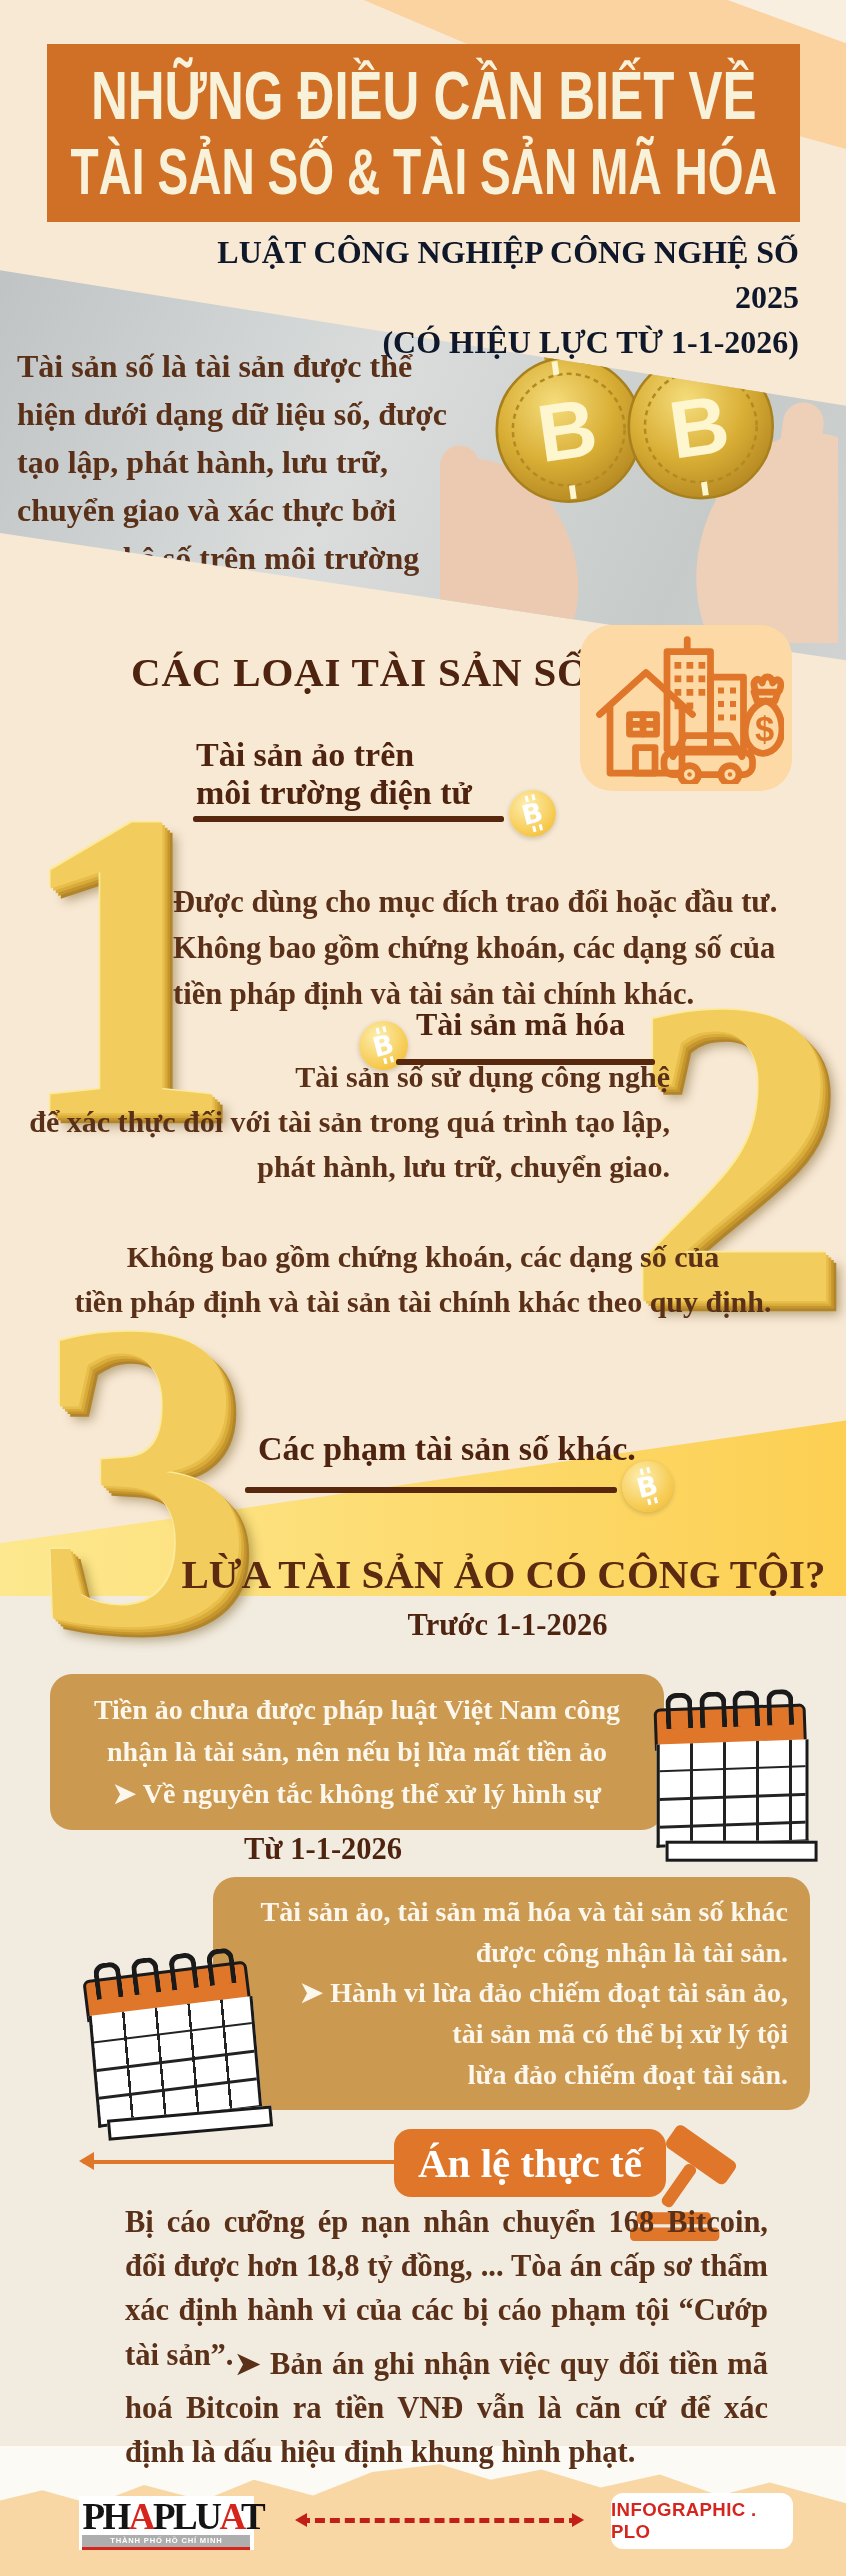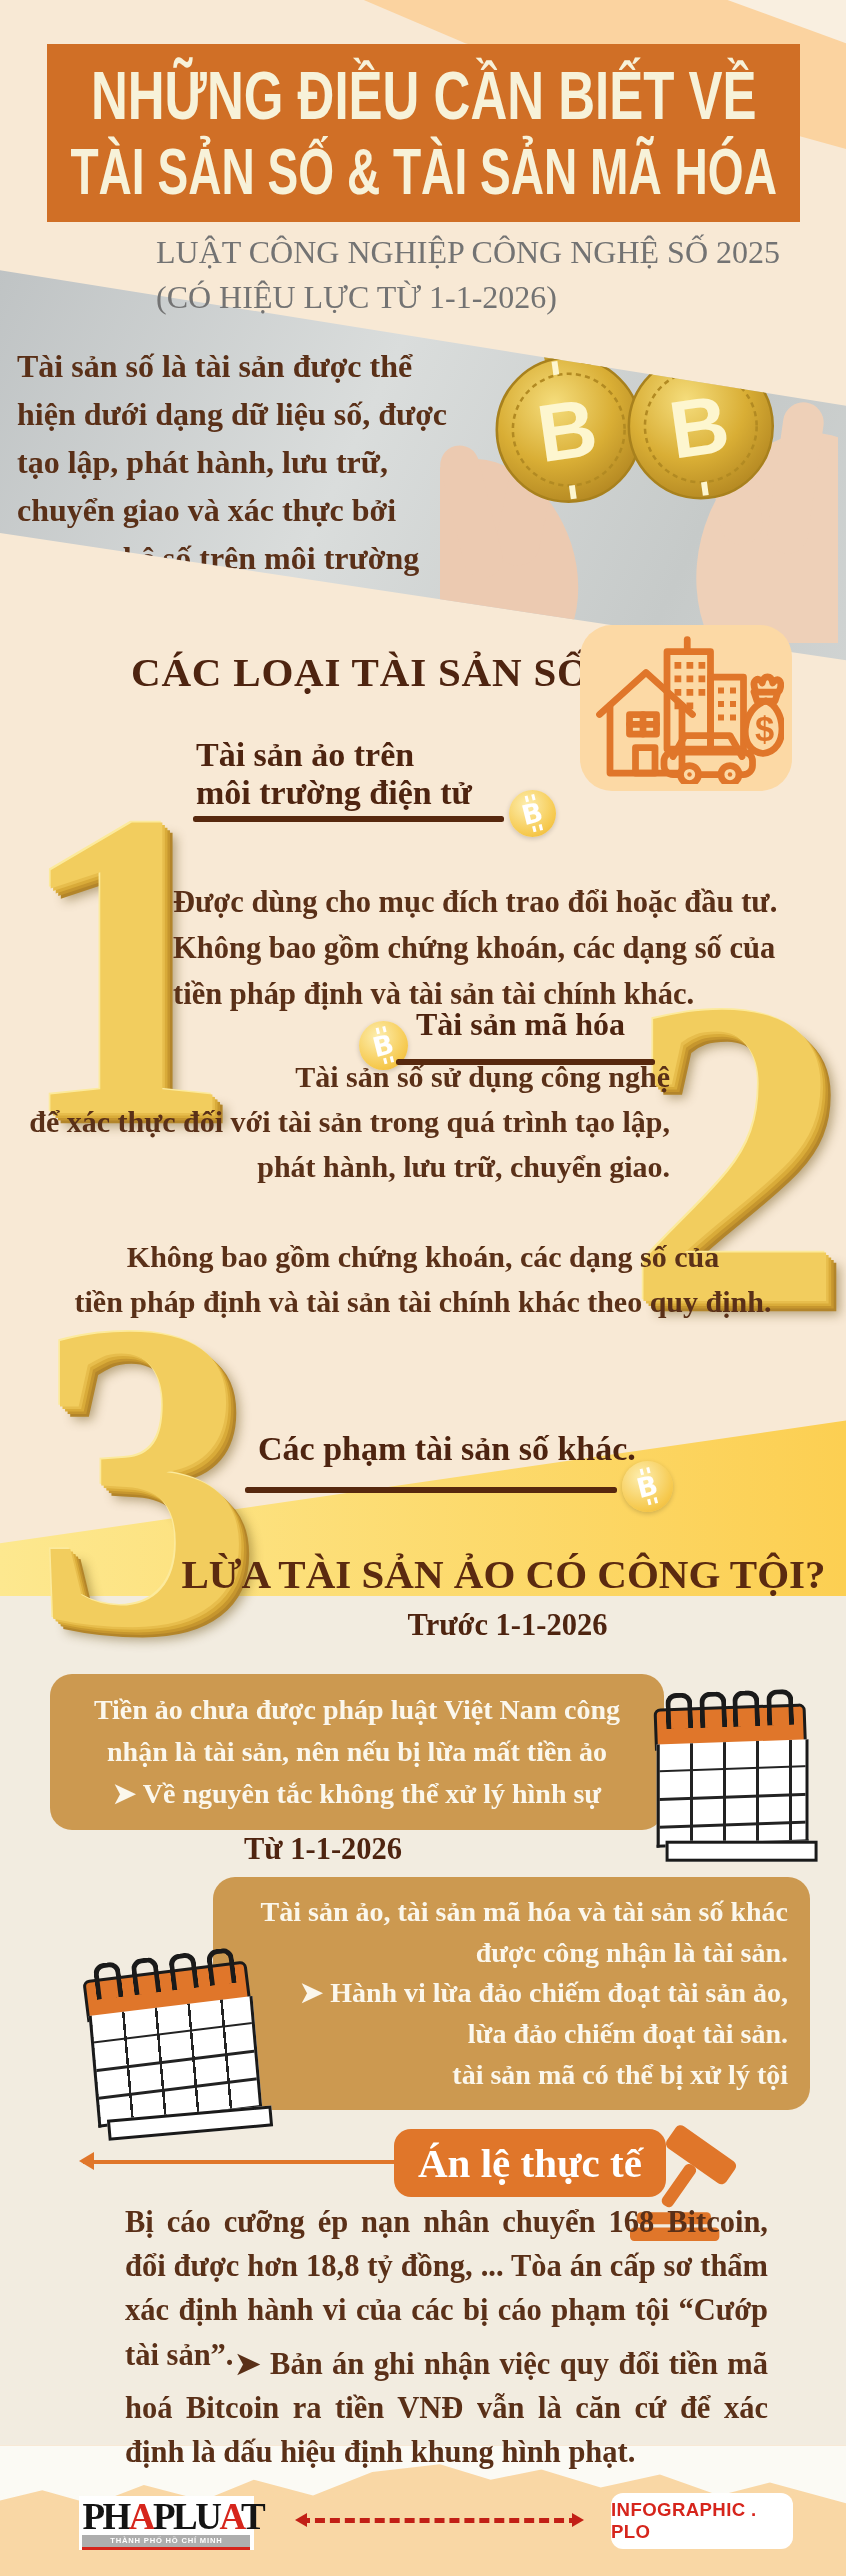--- a/index.html
+++ b/index.html
@@ -18,22 +18,22 @@
   .footer-strip{position:absolute;top:2446px;left:0;width:846px;height:130px;background:#fbfaf4;z-index:1;}
   .footer-peach{position:absolute;inset:0;background:#f9d7a5;
       clip-path:polygon(0 42%,5% 34%,11% 45%,17% 30%,24% 42%,30% 26%,37% 38%,44% 20%,52% 14%,58% 26%,64% 18%,71% 32%,78% 22%,85% 38%,91% 28%,100% 44%,100% 100%,0 100%);}
   
   .banner{position:absolute;left:47px;top:44px;width:753px;height:178px;background:#d06f26;z-index:2;
           display:flex;flex-direction:column;align-items:center;justify-content:center;gap:1.7px;}
   .banner-line{color:#f7f2d9;font-family:"Liberation Sans",sans-serif;font-weight:bold;
                line-height:1.15;white-space:nowrap;}
   .banner-line.l1{font-size:68px;transform:scaleX(.75);}
   .banner-line.l2{font-size:64px;transform:scaleX(.72);}
-  .subtitle{position:absolute;right:47px;top:230px;width:643px;text-align:left;z-index:2;
-            color:#737373;font-weight:normal;font-size:32px;line-height:1.4;}
+  .subtitle{position:absolute;right:47px;top:230px;width:643px;text-align:right;z-index:2;
+            color:#0f172a;font-weight:bold;font-size:32px;line-height:1.4;}
   
   .photo{position:absolute;top:262px;left:0;width:846px;height:542px;z-index:1;
          background:linear-gradient(115deg,#bfc3c4 0%,#dadddc 40%,#c6cac9 75%,#d3d6d5 100%);
          clip-path:polygon(0 1.5%,100% 26.5%,100% 73.5%,0 50%);}
   .intro{position:absolute;left:17px;top:80px;width:449px;margin:0;
          color:#5a3018;font-weight:bold;font-size:32px;line-height:1.5;}
   .hands{position:absolute;left:440px;top:17px;width:398px;height:364px;}
   
   .types-heading{position:absolute;left:131px;top:648px;margin:0;z-index:2;
        color:#4e2410;font-size:41px;font-weight:bold;letter-spacing:0.8px;}
@@ -276,22 +276,22 @@
     <div class="cal-top"></div>
     <div class="cal-body"></div>
     <div class="cal-page"></div>
   </div>
 
   <div class="date-label dl2">Từ 1-1-2026</div>
   <div class="tan-box box2">
     <div>Tài sản ảo, tài sản mã hóa và tài sản số khác</div>
     <div>được công nhận là tài sản.</div>
     <div>➤ Hành vi lừa đảo chiếm đoạt tài sản ảo,</div>
+    <div>tài sản mã có thể bị xử lý tội</div>
     <div>lừa đảo chiếm đoạt tài sản.</div>
-    <div>tài sản mã có thể bị xử lý tội</div>
   </div>
   <div class="calendar cal2">
     <div class="cal-rings">
         <span></span>
         <span></span>
         <span></span>
         <span></span>
       </div>
     <div class="cal-top"></div>
     <div class="cal-body"></div>

